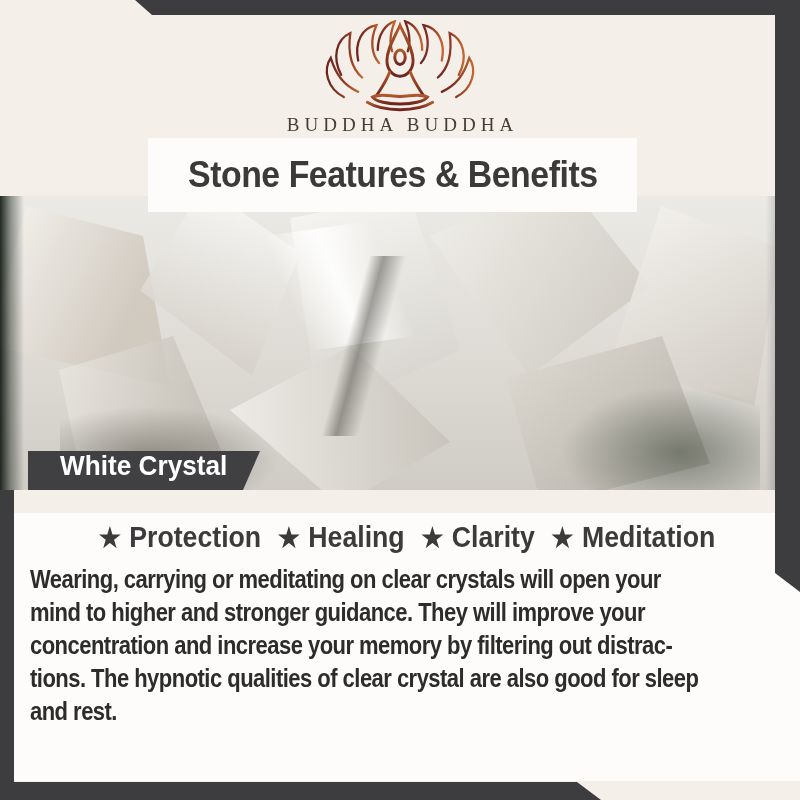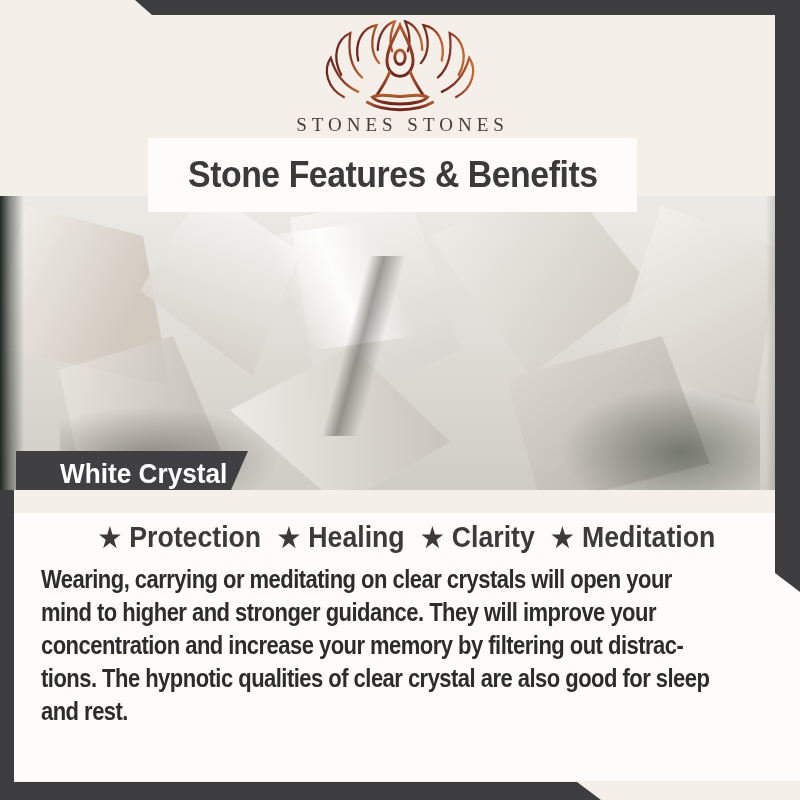--- a/index.html
+++ b/index.html
@@ -70,36 +70,36 @@
   .f11{left:60px;top:210px;width:220px;height:90px;
       background:radial-gradient(ellipse at 40% 60%,rgba(70,68,60,.5),transparent 70%);}
   .f12{left:560px;top:190px;width:200px;height:110px;
       background:radial-gradient(ellipse at 60% 60%,rgba(60,70,58,.55),transparent 70%);}
   .photo::after{content:'';position:absolute;inset:0;z-index:3;
     background:
       linear-gradient(90deg,rgba(16,24,18,.92) 0,rgba(16,24,18,.45) 10px,rgba(16,24,18,0) 24px),
       linear-gradient(270deg,rgba(18,28,22,.85) 0,rgba(18,28,22,.35) 14px,rgba(18,28,22,0) 34px);}
 
   
-  .label{position:absolute;left:16px;top:451px;width:232px;height:39px;z-index:5;
+  .label{position:absolute;left:28px;top:451px;width:232px;height:39px;z-index:5;
     background:var(--label_bg,#404042);
     clip-path:polygon(0 0,100% 0,calc(100% - 17px) 100%,0 100%);
-    display:flex;align-items:flex-end;padding-left:44px;box-sizing:border-box;}
+    display:flex;align-items:flex-start;padding-left:32px;box-sizing:border-box;}
   .label-text{color:var(--label_text,#fff);font-weight:bold;font-size:27px;
     transform:scaleX(.97);transform-origin:left;white-space:nowrap;}
 
   
   .card{position:absolute;left:14px;top:513px;width:786px;height:268px;
     background:var(--card,#fdfcfa);z-index:2;}
   .features{margin-top:8px;display:flex;justify-content:center;align-items:center;
     font-size:29px;font-weight:bold;color:#3b3b3b;transform:scaleX(.92);
     white-space:nowrap;}
   .feat{display:flex;align-items:center;margin:0 9px;}
   .feat .star{margin-right:9px;font-size:27px;}
-  .desc{margin:9px 0 0 27px;font-weight:bold;color:var(--body_text,#2c2c2c);
+  .desc{margin:9px 0 0 16px;font-weight:bold;color:var(--body_text,#2c2c2c);
     font-size:25px;line-height:33px;letter-spacing:-.6px;}
   .pline{white-space:nowrap;transform:scaleX(.88);transform-origin:left;}
 </style>
 </head>
 <body>
 
 <div class="stage">
 
   <div class="band-top"></div>
   <div class="strip-right"></div>
@@ -132,21 +132,21 @@
       <g fill="none" stroke="url(#lgv)" stroke-width="4.5" stroke-linecap="round">
         <path d="M120,8 C112,26 100,44 100,62 C100,76 109,86 120,86 C131,86 140,76 140,62 C140,44 128,26 120,8 Z"></path>
         <ellipse cx="120" cy="57" rx="8" ry="11"></ellipse>
         <path d="M104,80 C98,96 90,106 84,116"></path>
         <path d="M136,80 C142,96 150,106 156,116"></path>
         <path d="M78,118 C90,132 150,132 162,118 C150,112 134,117 120,117 C106,117 90,112 78,118 Z"></path>
         <path d="M70,126 C95,141 145,141 170,126"></path>
       </g>
     </svg>
   </div>
-  <div class="brand">STONES STONES</div>
+  <div class="brand">BUDDHA BUDDHA</div>
 
   <div class="banner">
     <div class="title">Stone Features &amp; Benefits</div>
   </div>
 
   <div class="photo">
     <div class="facet f1"></div>
     <div class="facet f2"></div>
     <div class="facet f3"></div>
     <div class="facet f4"></div>

